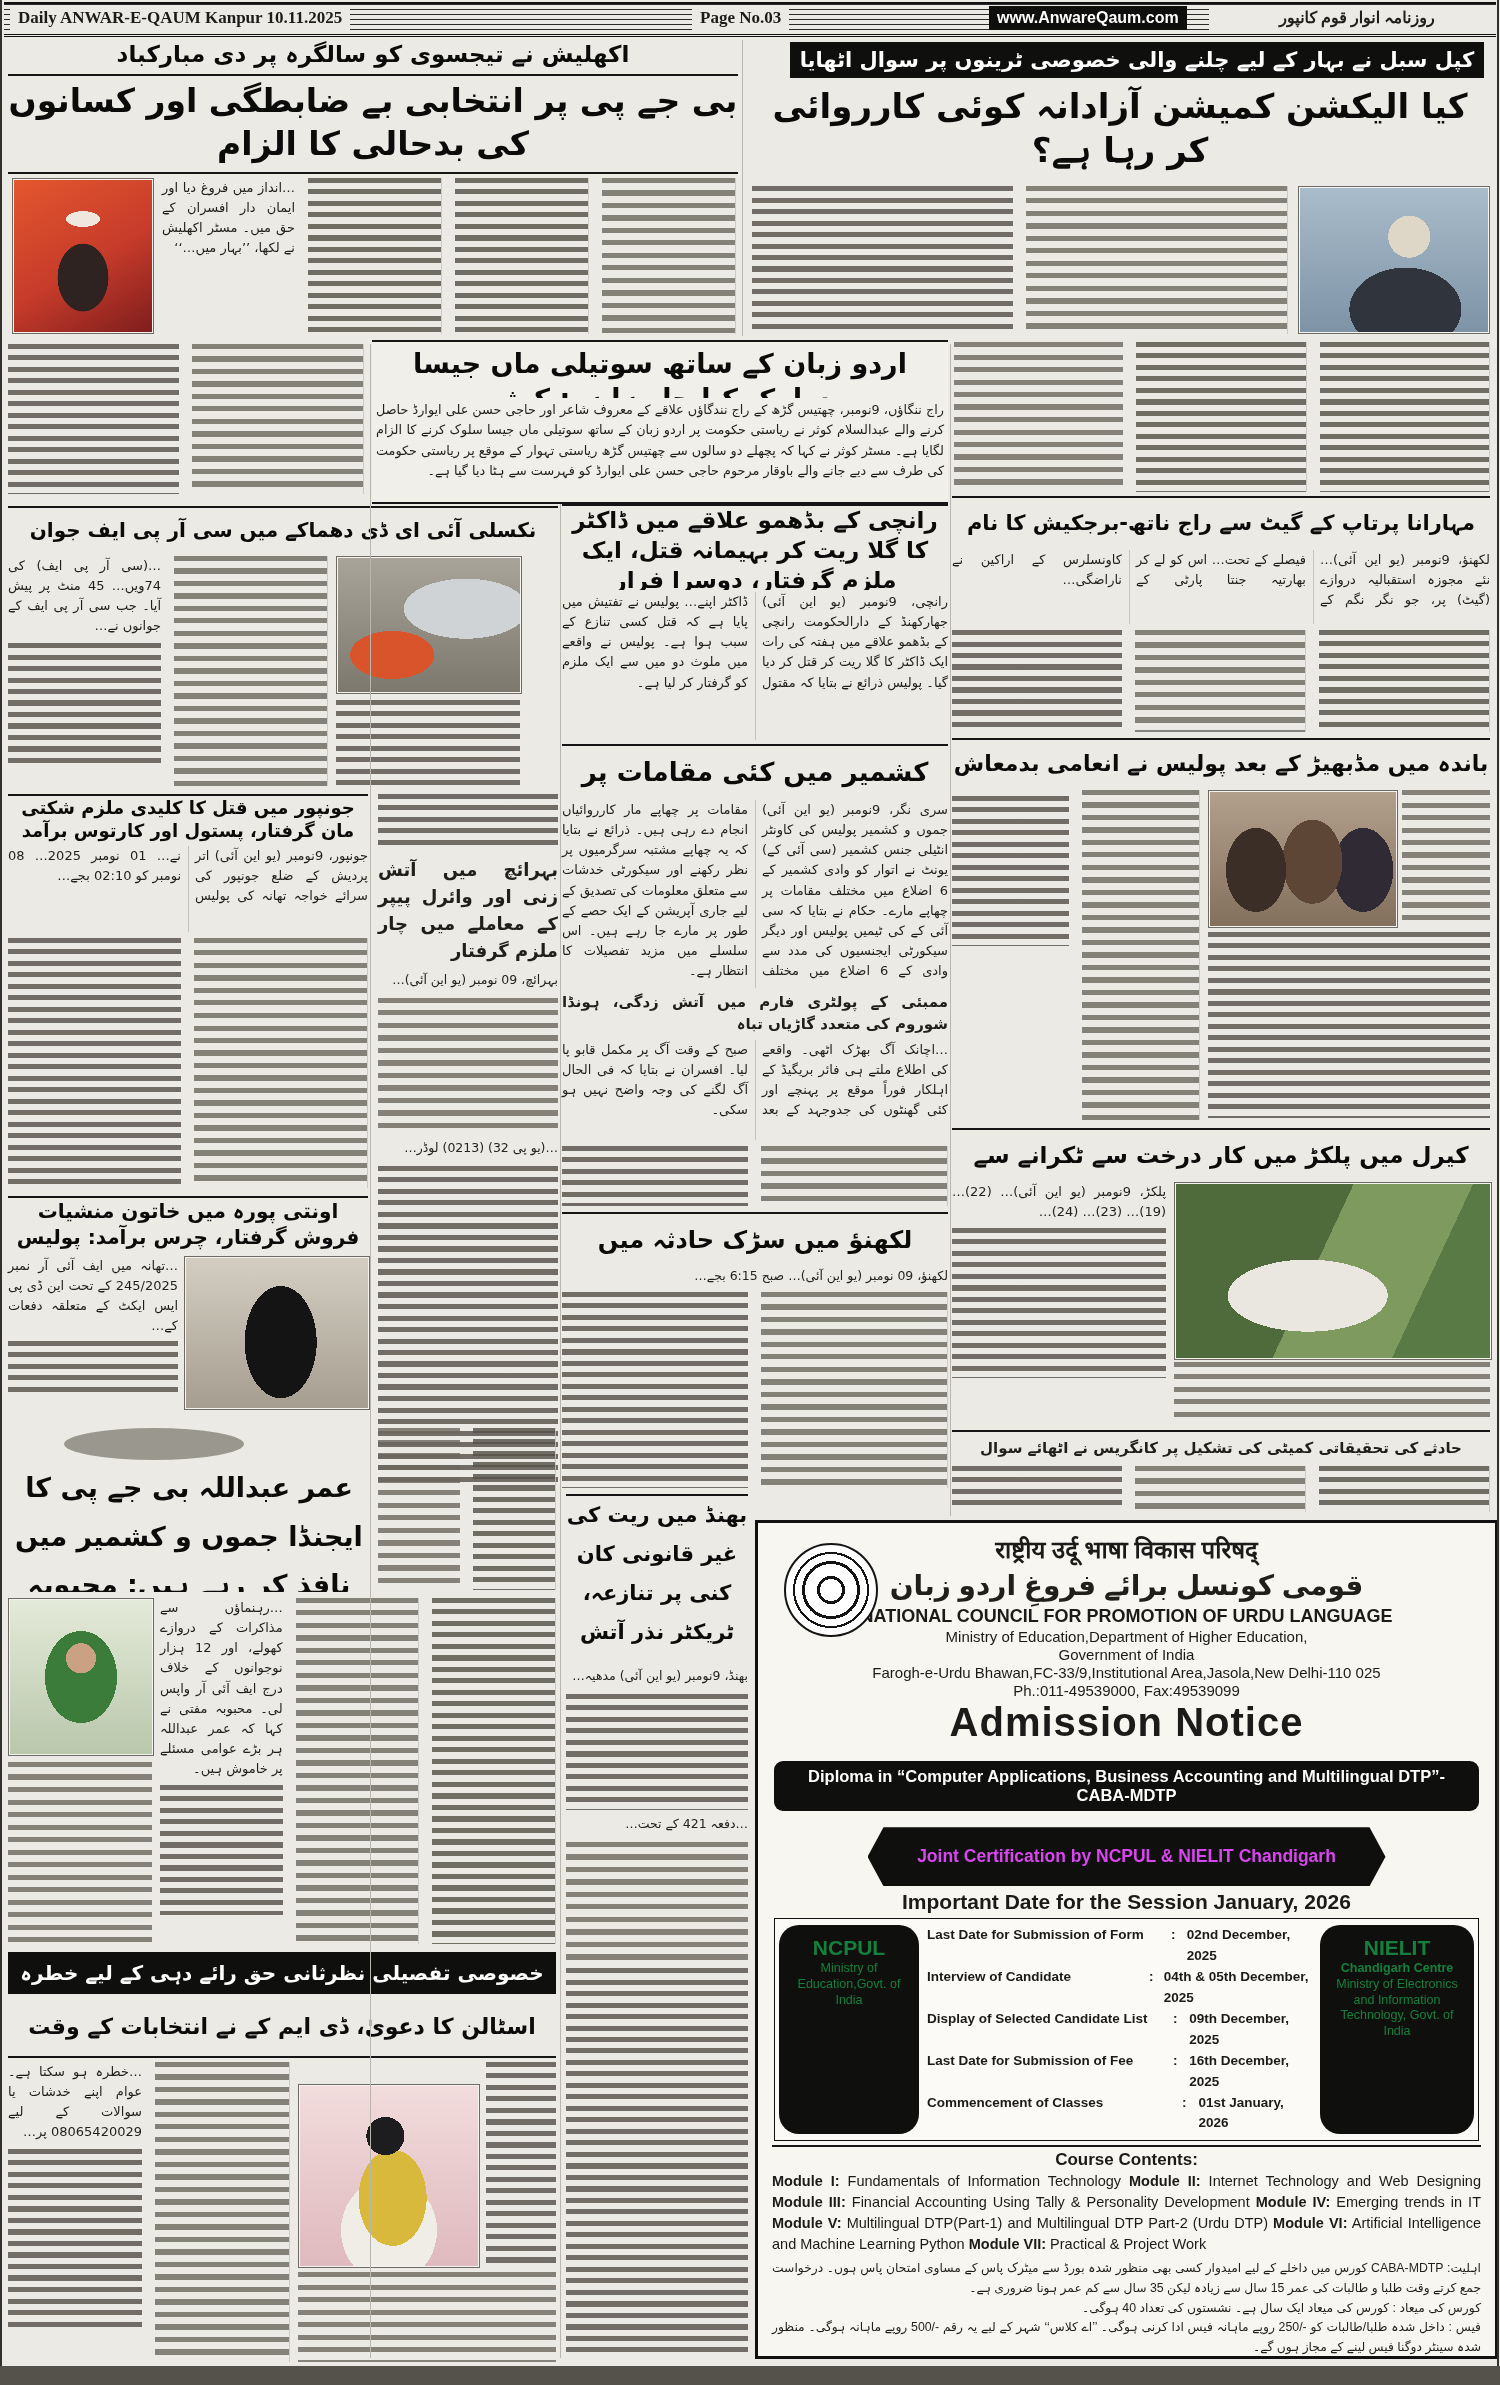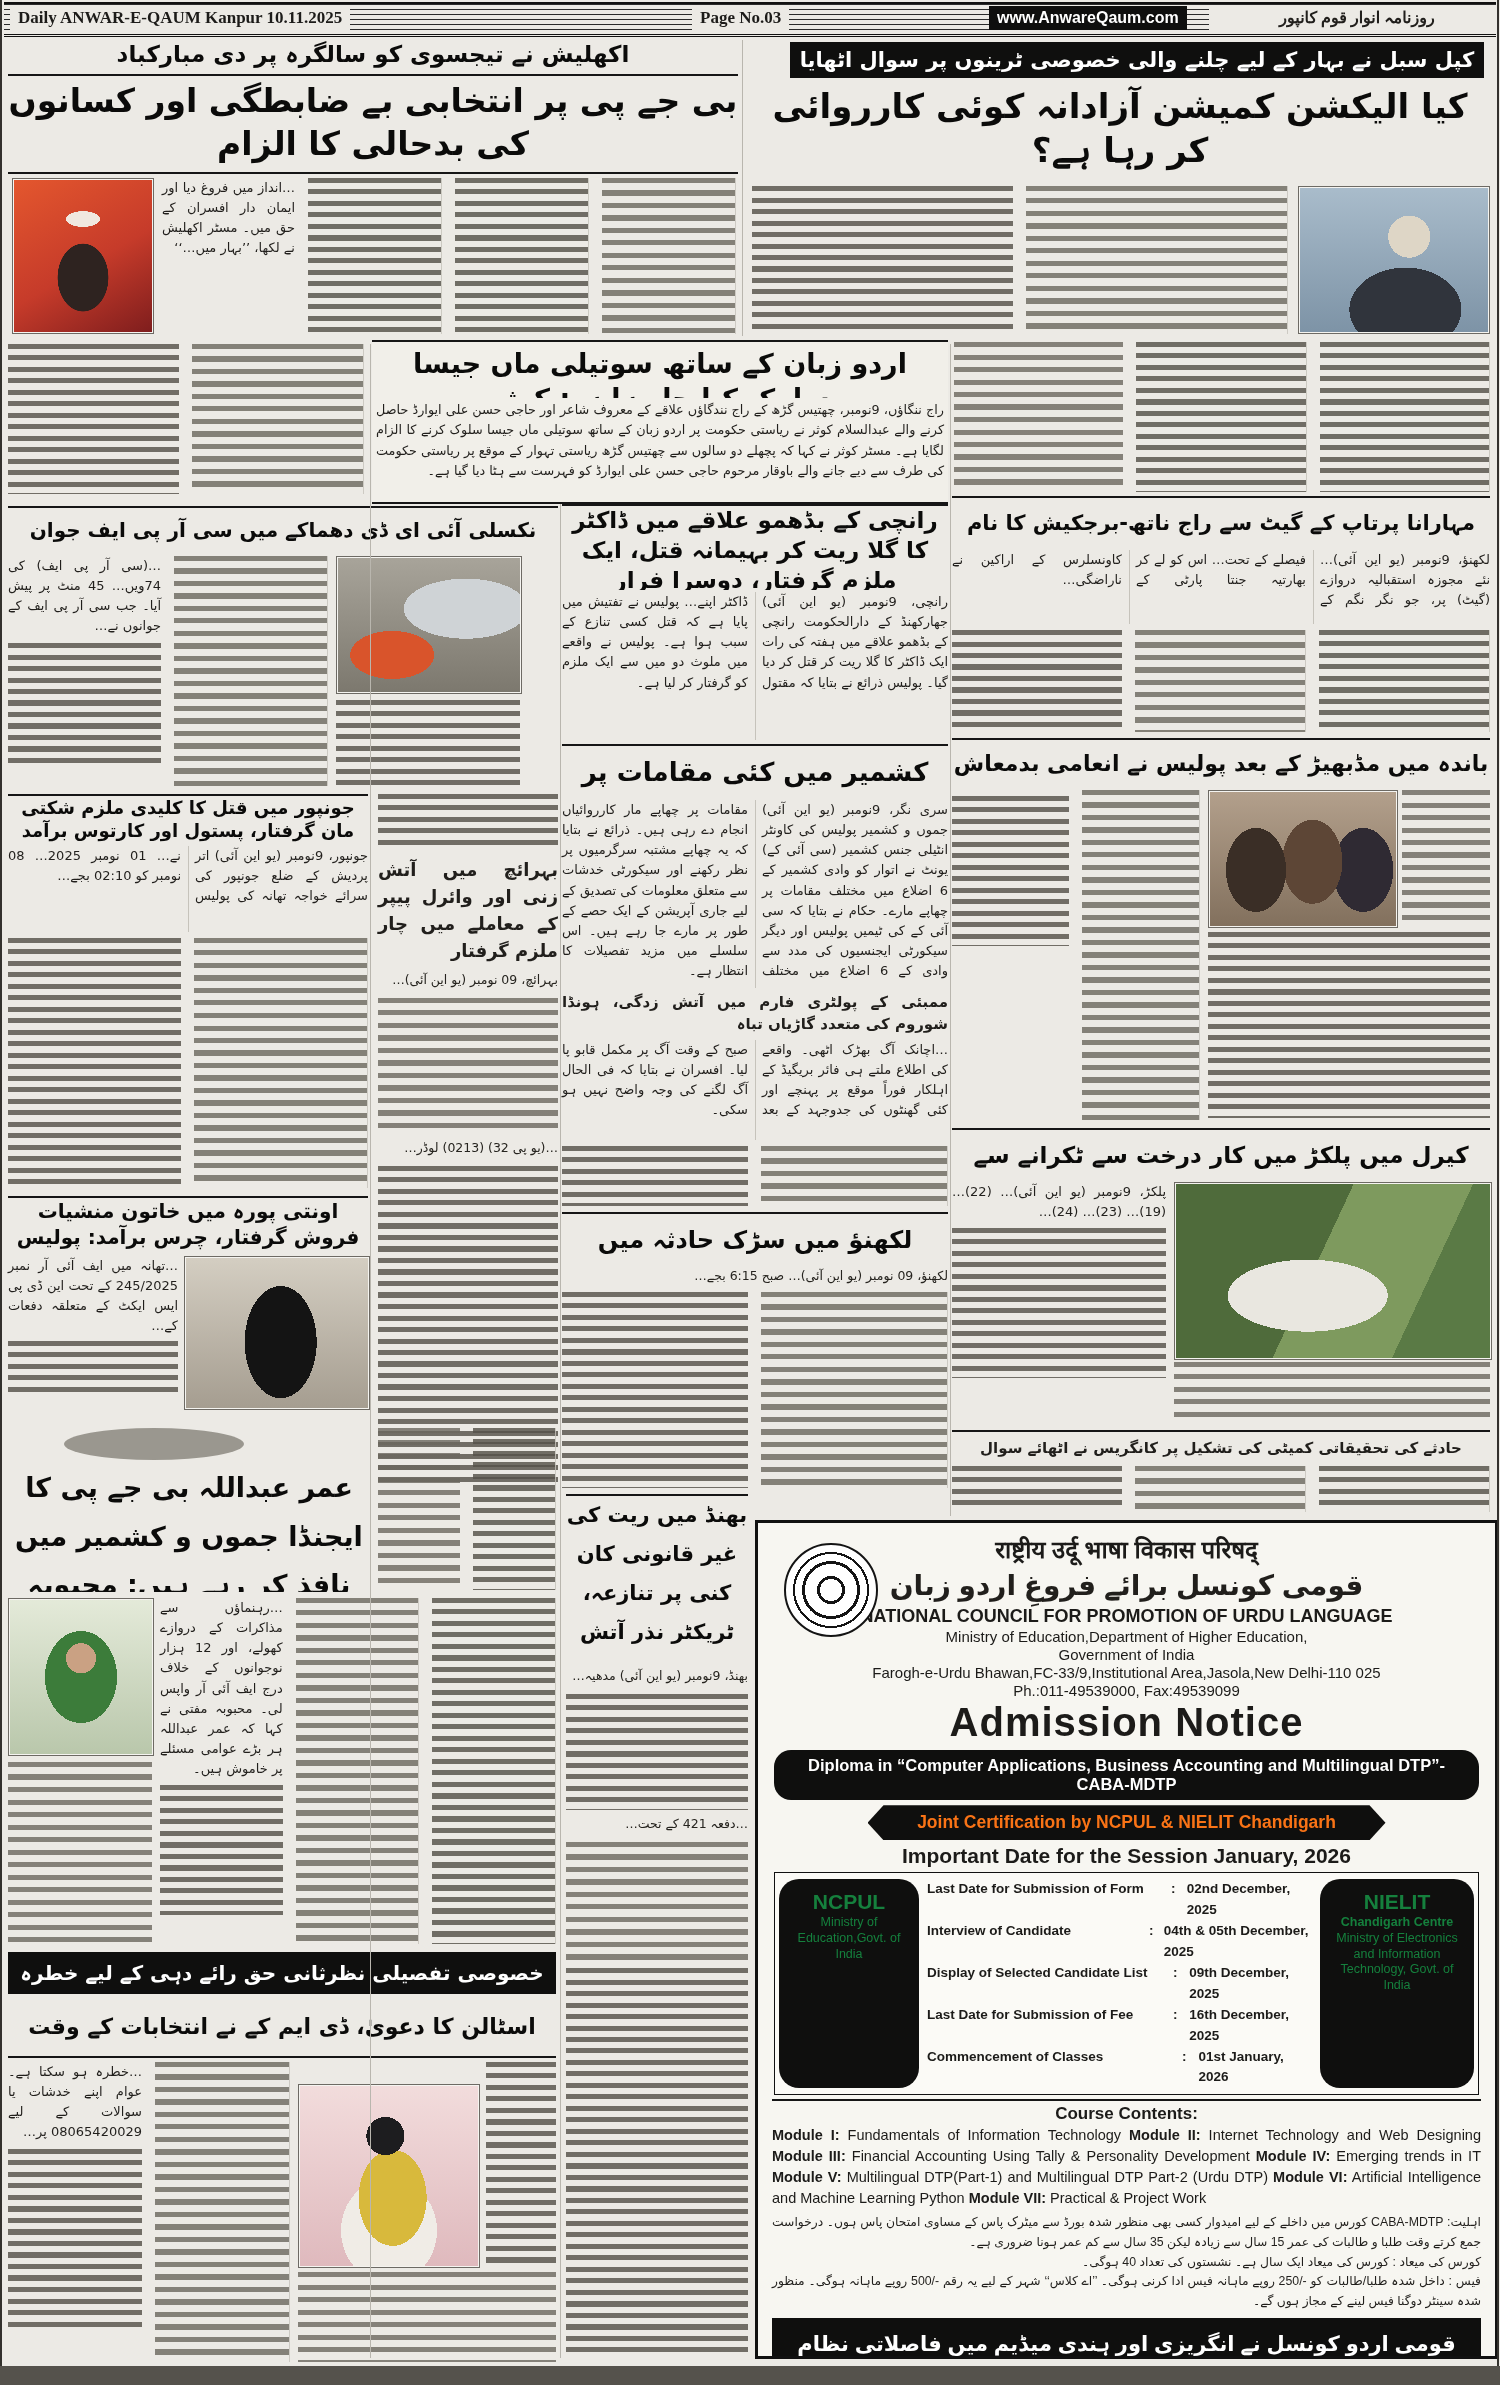--- a/index.html
+++ b/index.html
@@ -33,24 +33,24 @@
   .vline{position:absolute;width:1px;background:#b9b6ae}
   
   #notice{left:755px;top:1520px;width:737px;height:833px;background:#f7f6f1;
           border:3px solid #111;overflow:hidden;text-align:center;
           font-family:"Liberation Sans","DejaVu Sans",sans-serif}
   #notice .pad{padding:8px 14px 0 14px}
   .nc-line{margin:1px 0}
   #logo{position:absolute;left:26px;top:20px;width:90px;height:90px;border-radius:50%;
         border:2px solid #141414;
         background:radial-gradient(circle at 50% 50%,#fff 0 11px,#141414 11px 14px,#fff 14px 26px,#141414 26px 29px,#fff 29px 36px,#141414 36px 38px,#fff 38px)}
-  .pill{background:#0f0f0e;color:#fff;font-weight:bold;border-radius:17px;
-        padding:6px 10px;margin:5px 2px;font-size:16.5px}
-  .hex{background:#0f0f0e;color:#f97316;font-weight:bold;width:470px;margin:4px auto;
-       padding:7px 24px;font-size:17.5px;
+  .pill{background:#0f0f0e;color:#fff;font-weight:bold;border-radius:9px;
+        padding:6px 10px;margin:16px 2px;font-size:16.5px}
+  .hex{background:#0f0f0e;color:#d946ef;font-weight:bold;width:470px;margin:4px auto;
+       padding:19px 24px;font-size:17.5px;
        clip-path:polygon(16px 0,calc(100% - 16px) 0,100% 50%,calc(100% - 16px) 100%,16px 100%,0 50%)}
   .blackbox{background:#0f0f0e;color:#15803d;border-radius:20px;padding:10px 6px;font-size:12.5px;line-height:1.25}
   .blackbox .big{font-size:21px;font-weight:bold}
   #dates-row{display:flex;gap:8px;align-items:stretch;margin:4px 2px;border:1px solid #111;padding:6px 4px;background:#fbfaf6}
   #dates-table{flex:1;text-align:left;font-size:13.5px;font-weight:bold;line-height:1.55}
   .drow{display:flex}
   .dlabel{width:255px}
   .dcolon{width:30px;text-align:center}
   .ubanner{background:#0f0f0e;color:#fff;font-weight:bold;direction:rtl;
            font-size:21px;line-height:1.75;padding:8px 10px;margin:6px 0;text-align:center}

